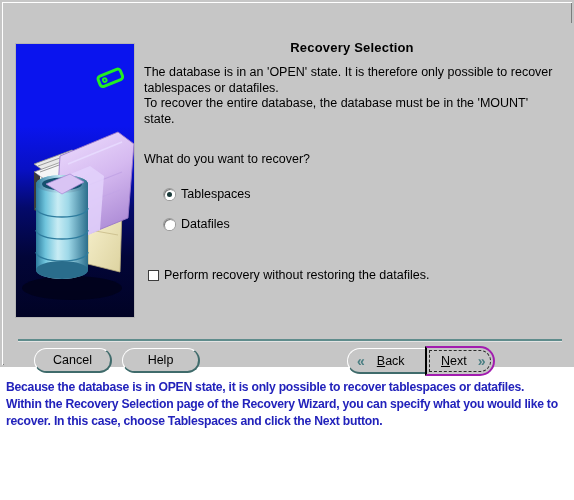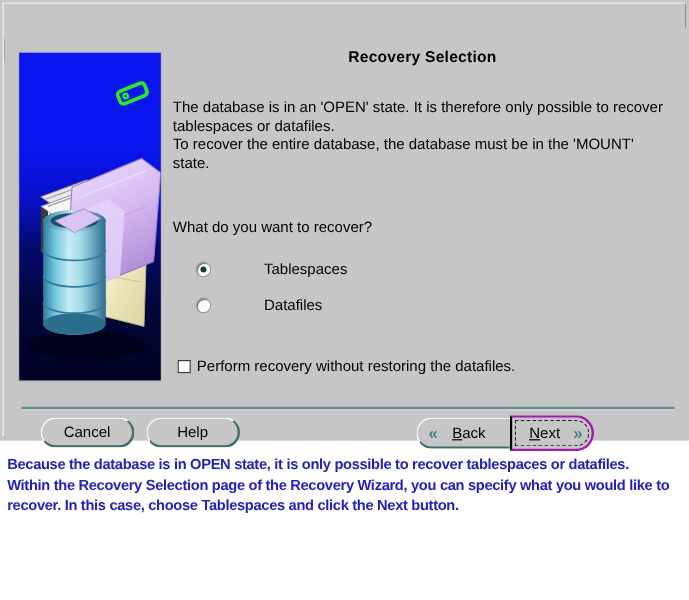--- a/index.html
+++ b/index.html
@@ -58,28 +58,28 @@
 
   
   #content{
     position:absolute;left:140px;top:8px;width:416px;height:290px;
   }
   #page-title{
     text-align:center;font-size:13px;font-weight:bold;color:#000000;
     margin-top:9px;letter-spacing:.2px;
   }
   #body-text{
-    margin-top:27px;font-size:12.5px;color:#000000;line-height:15.5px;
+    margin-top:10px;font-size:12.5px;color:#000000;line-height:15.5px;
     white-space:pre-line;
   }
   #question{
-    margin-top:38px;font-size:12.5px;color:#000000;
-  }
-
-  .radio-row{display:flex;align-items:center;margin-left:20px;gap:39px;}
+    margin-top:25px;font-size:12.5px;color:#000000;
+  }
+
+  .radio-row{display:flex;align-items:center;margin-left:20px;}
   #radio-tablespaces-row{margin-top:21px;}
   #radio-datafiles-row{margin-top:16px;}
   .radio{
     width:11px;height:11px;border-radius:50%;flex:none;
     background:#ffffff;
     box-shadow:inset 1px 1px 0 #7d7d7d, inset -1px -1px 0 #ffffff,
                0 0 0 1px #9a9a9a;
     position:relative;margin-right:6px;
   }
   .radio.sel::after{

